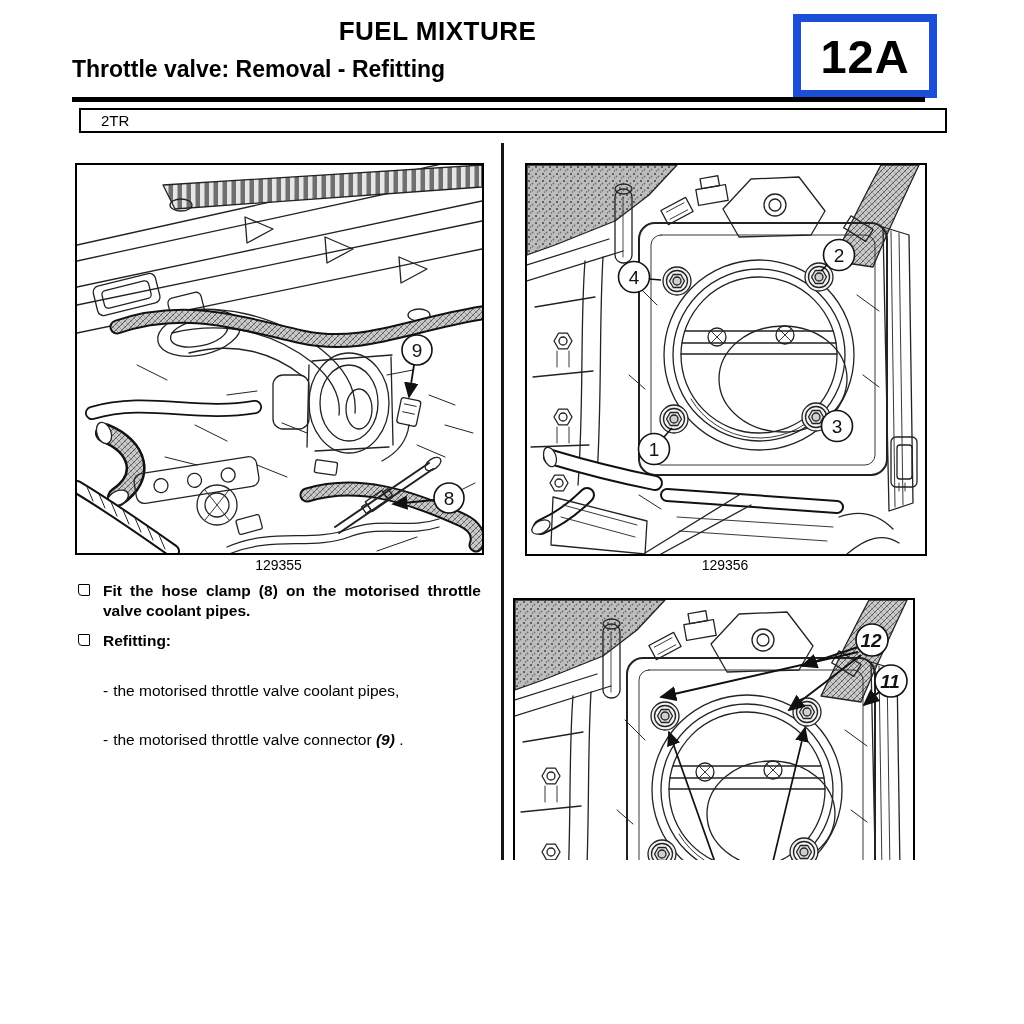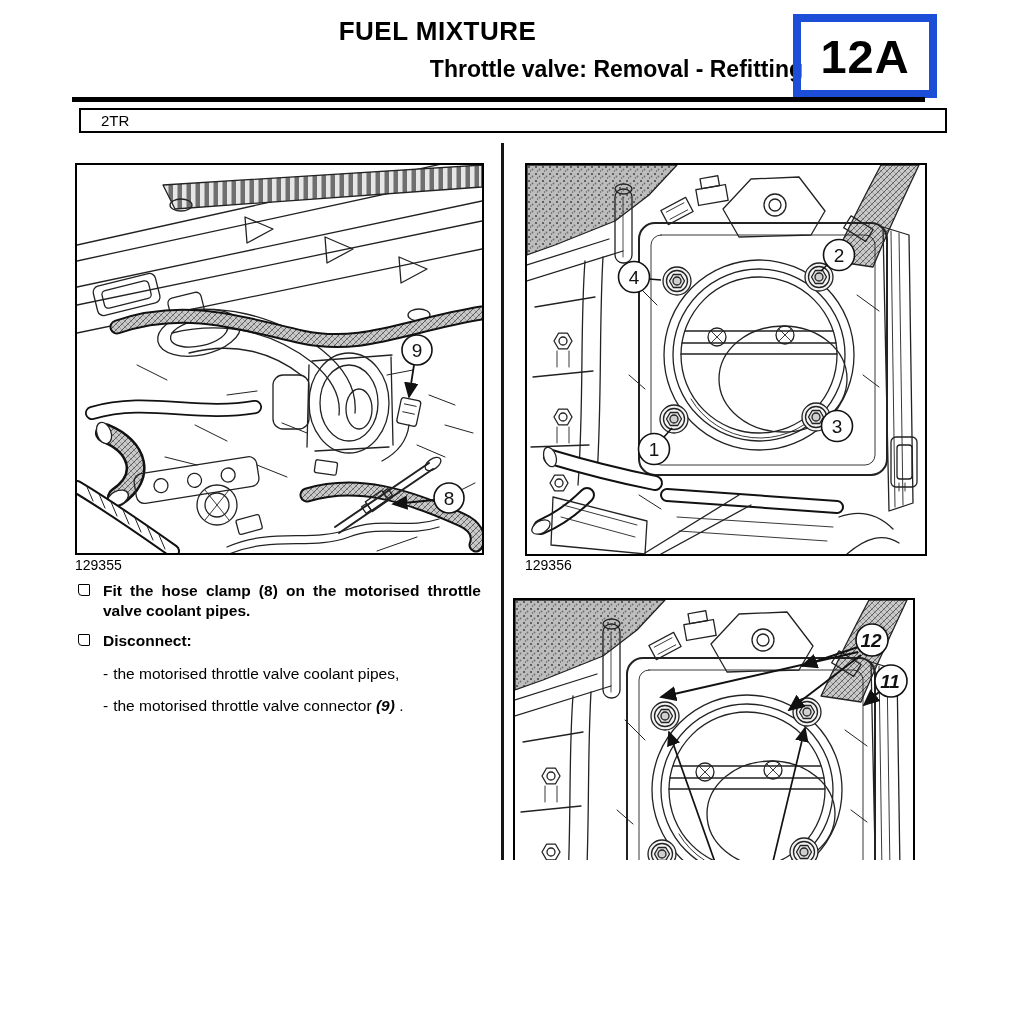--- a/index.html
+++ b/index.html
@@ -1,42 +1,42 @@
 <!DOCTYPE html>
 <html><head>
 <meta charset="utf-8">
 <style>
   html,body{margin:0;padding:0;background:#fff;}
   .page{position:relative;width:1024px;height:860px;background:#fff;overflow:hidden;
         font-family:"Liberation Sans",sans-serif;color:#000;}
   .page-title{position:absolute;left:72px;top:16px;width:731px;text-align:center;
               font-size:26px;font-weight:bold;letter-spacing:.5px;}
-  .page-subtitle{position:absolute;left:72px;top:56px;width:731px;text-align:right;
+  .page-subtitle{position:absolute;left:72px;top:56px;width:731px;text-align:left;
                  font-size:23px;font-weight:bold;}
   .section-box{position:absolute;left:793px;top:14px;width:128px;height:68px;border:8px solid #1d4ed8;
                display:flex;align-items:center;justify-content:center;
                font-size:47px;font-weight:bold;letter-spacing:1px;}
   .rule{position:absolute;left:72px;top:97px;width:853px;height:5px;background:#000;}
   .variant-bar{position:absolute;left:79px;top:108px;width:844px;height:21px;border:2px solid #000;
                font-size:15px;line-height:21px;padding-left:20px;}
   .divider{position:absolute;left:501px;top:143px;width:3px;height:870px;background:#151515;}
   .fig{position:absolute;border:2px solid #000;background:#fff;overflow:hidden;}
   .fig-left{left:75px;top:163px;width:405px;height:388px;}
   .fig-tr{left:525px;top:163px;width:398px;height:389px;}
   .fig-br{left:513px;top:598px;width:398px;height:388px;}
-  .caption{position:absolute;font-size:14px;text-align:left;}
+  .caption{position:absolute;font-size:14px;text-align:center;}
   .cap-left{left:75px;top:557px;width:407px;}
   .cap-tr{left:525px;top:557px;width:400px;}
   .cap-br{left:525px;top:992px;width:400px;}
   .instructions{position:absolute;left:77px;top:581px;width:404px;font-size:15.5px;line-height:19.5px;}
   .bullet-row{display:flex;margin-bottom:11px;}
   .bullet-sq{flex:0 0 auto;width:10px;height:10px;border:1.6px solid #000;
              border-radius:1px 1px 1px 4px;margin:3px 13px 0 1px;}
   .bullet-text{flex:1;text-align:justify;font-weight:bold;}
-  .sub-row{margin:13px 0 0 26px;}
+  .sub-row{margin:30px 0 0 26px;}
   .sub-dash{display:inline-block;margin-right:5px;}
   svg text{font-family:"Liberation Sans",sans-serif;}
   .co-num{font-size:19px;fill:#111;}
   .co-num-i{font-size:19px;fill:#111;font-style:italic;font-weight:bold;}
 </style>
 </head>
 <body>
 
 <div class="page">
 
@@ -171,21 +171,21 @@
   </div>
   <div class="caption cap-left">129355</div>
 
   <div class="instructions">
     <div class="bullet-row">
       <span class="bullet-sq"></span>
       <span class="bullet-text"><span>Fit the hose clamp (</span><b>8</b><span>) on the motorised throttle valve coolant pipes.</span></span>
     </div>
     <div class="bullet-row">
       <span class="bullet-sq"></span>
-      <span class="bullet-text">Disconnect:</span>
+      <span class="bullet-text">Refitting:</span>
     </div>
     <div class="sub-row">
       <span class="sub-dash">-</span><span>the motorised throttle valve coolant pipes,</span>
     </div>
     <div class="sub-row">
       <span class="sub-dash">-</span><span>the motorised throttle valve connector </span><b><i>(9)</i></b><span> .</span>
     </div>
   </div>
 
   <div class="fig fig-tr">

